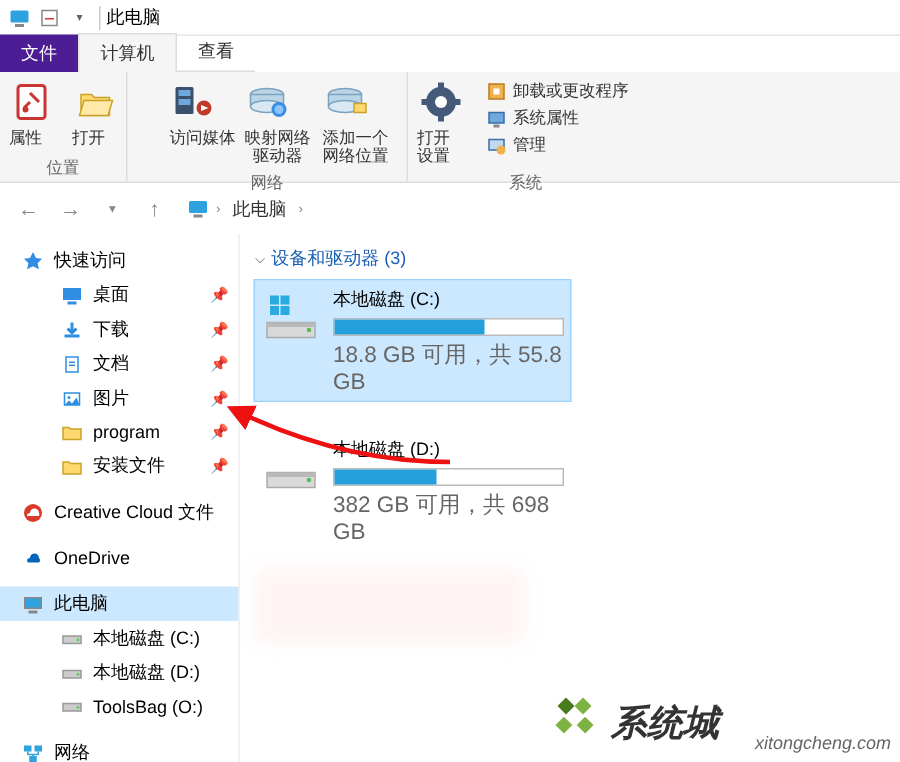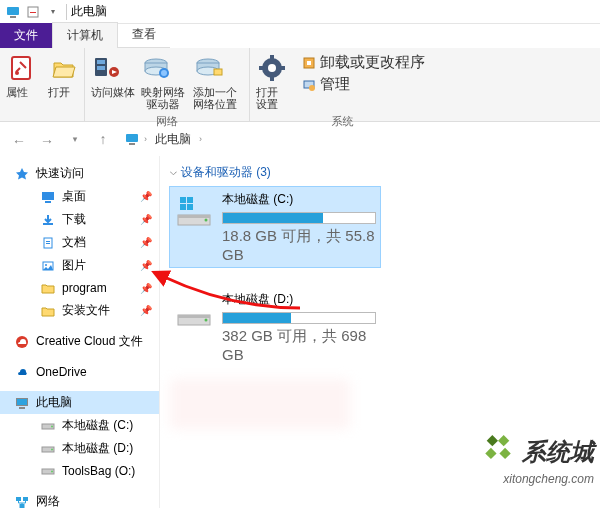--- a/index.html
+++ b/index.html
@@ -21,21 +21,21 @@
 
 
 .ribbon { height: 74px; background: #f5f5f5; border-bottom: 1px solid #ddd; display: flex; }
 .ribbon-group { display: flex; flex-direction: column; padding: 2px 4px 0; border-right: 1px solid #ddd; }
 .ribbon-group-items { display: flex; flex: 1; align-items: flex-start; gap: 2px; }
 .ribbon-group-label { text-align: center; font-size: 11px; color: #666; padding: 2px 0; }
 .ribbon-btn-lg { display: flex; flex-direction: column; align-items: flex-start; width: 40px; padding: 2px; cursor: pointer; }
 .ribbon-btn-lg .icon { width: 32px; height: 32px; display: flex; align-items: center; justify-content: center; }
 .ribbon-btn-lg .lbl { font-size: 11px; color: #333; text-align: center; line-height: 1.1; margin-top: 2px; white-space: pre-line; }
 .ribbon-list { display: flex; flex-direction: column; gap: 1px; padding: 2px 4px; }
-.ribbon-list-item { display: flex; align-items: center; gap: 4px; font-size: 15px; color: #333; cursor: pointer; padding: 1px 2px; }
+.ribbon-list-item { display: flex; align-items: center; gap: 4px; font-size: 11px; color: #333; cursor: pointer; padding: 1px 2px; }
 .ribbon-list-item .mi { width: 14px; height: 14px; display: inline-flex; align-items: center; justify-content: center; }
 
 
 .navrow { height: 34px; display: flex; align-items: center; padding: 4px 8px; gap: 6px; }
 .nav-btn { width: 22px; height: 22px; display: flex; align-items: center; justify-content: center; color: #888; cursor: pointer; font-size: 14px; }
 .addr { flex: 0 0 auto; display: flex; align-items: center; gap: 4px; height: 24px; padding: 0 4px; }
 .addr .pc-icon { width: 16px; height: 16px; }
 .addr .crumb { color: #333; padding: 2px 4px; cursor: pointer; }
 .addr .sep { color: #888; font-size: 9px; }
 
@@ -62,21 +62,21 @@
 .drive-bar { width: 100%; height: 12px; border: 1px solid #bbb; background: #fff; position: relative; margin-bottom: 3px; }
 .drive-bar-fill { position: absolute; left: 0; top: 0; bottom: 0; background: #26a0da; }
 .drive-free { font-size: 15px; color: #666; }
 
 .blur-block { width: 180px; height: 50px; background: #fef4f4; filter: blur(6px); margin-top: 12px; border-radius: 4px; }
 
 
 .arrow { position: absolute; pointer-events: none; }
 
 
-.watermark { position: absolute; right: 6px; bottom: 22px; display: flex; flex-direction: column; align-items: flex-end; pointer-events: none; }
+.watermark { position: absolute; right: 6px; bottom: 6px; display: flex; flex-direction: row; align-items: flex-end; pointer-events: none; }
 .watermark-row { display: flex; align-items: center; gap: 4px; }
 .watermark-text { font-size: 24px; font-weight: bold; color: #333; font-style: italic; }
 .watermark-url { font-size: 12px; color: #666; font-style: italic; margin-left: 24px; }
 
 svg { display: block; }
 </style>
 </head>
 <body>
 
 <div class="titlebar">
@@ -122,25 +122,26 @@
       <div class="ribbon-btn-lg" style="width:34px;">
         <span class="icon">
           <svg width="26" height="26">
               <path d="M3 8 h7 l2 2 h10 v12 h-19 z" fill="#ffd970" stroke="#c9a227"></path>
               <path d="M5 12 h19 l-3 10 h-19 z" fill="#ffe9a8" stroke="#c9a227"></path>
             </svg>
         </span>
         <span class="lbl">打开</span>
       </div>
     </div>
+    <div class="ribbon-group-label">位置</div>
   </div>
 
   <div class="ribbon-group">
     <div class="ribbon-group-items">
-      <div class="ribbon-btn-lg" style="width:48px;">
+      <div class="ribbon-btn-lg" style="width:48px;margin-left:22px;">
         <span class="icon">
           <svg width="30" height="28">
               <rect x="3" y="4" width="12" height="18" fill="#3a506b" rx="1"></rect>
               <rect x="5" y="6" width="8" height="4" fill="#6fa8dc"></rect>
               <rect x="5" y="12" width="8" height="4" fill="#6fa8dc"></rect>
               <circle cx="22" cy="18" r="5" fill="#c0392b"></circle>
               <path d="M20 16 l5 2 -5 2 z" fill="#fff"></path>
             </svg>
         </span>
         <span class="lbl">访问媒体</span>
@@ -194,20 +195,29 @@
       </div>
       <div class="ribbon-list">
         <div class="ribbon-list-item">
           <span class="mi">
               <svg width="14" height="14">
                 <rect x="2" y="2" width="10" height="10" fill="#f3b14e" stroke="#b87c1e"></rect>
                 <rect x="5" y="5" width="4" height="4" fill="#fff"></rect>
               </svg>
             </span>
           <span>卸载或更改程序</span>
+        </div>
+        <div class="ribbon-list-item">
+          <span class="mi">
+              <svg width="14" height="14">
+                <rect x="2" y="3" width="10" height="7" fill="#6fa8dc" stroke="#3a6ca8"></rect>
+                <rect x="5" y="11" width="4" height="2" fill="#888"></rect>
+              </svg>
+            </span>
+          <span>系统属性</span>
         </div>
         <div class="ribbon-list-item">
           <span class="mi">
               <svg width="14" height="14">
                 <rect x="2" y="3" width="10" height="7" fill="#c1d8ef" stroke="#3a6ca8"></rect>
                 <circle cx="10" cy="10" r="3" fill="#f3b14e"></circle>
               </svg>
             </span>
           <span>管理</span>
         </div>

